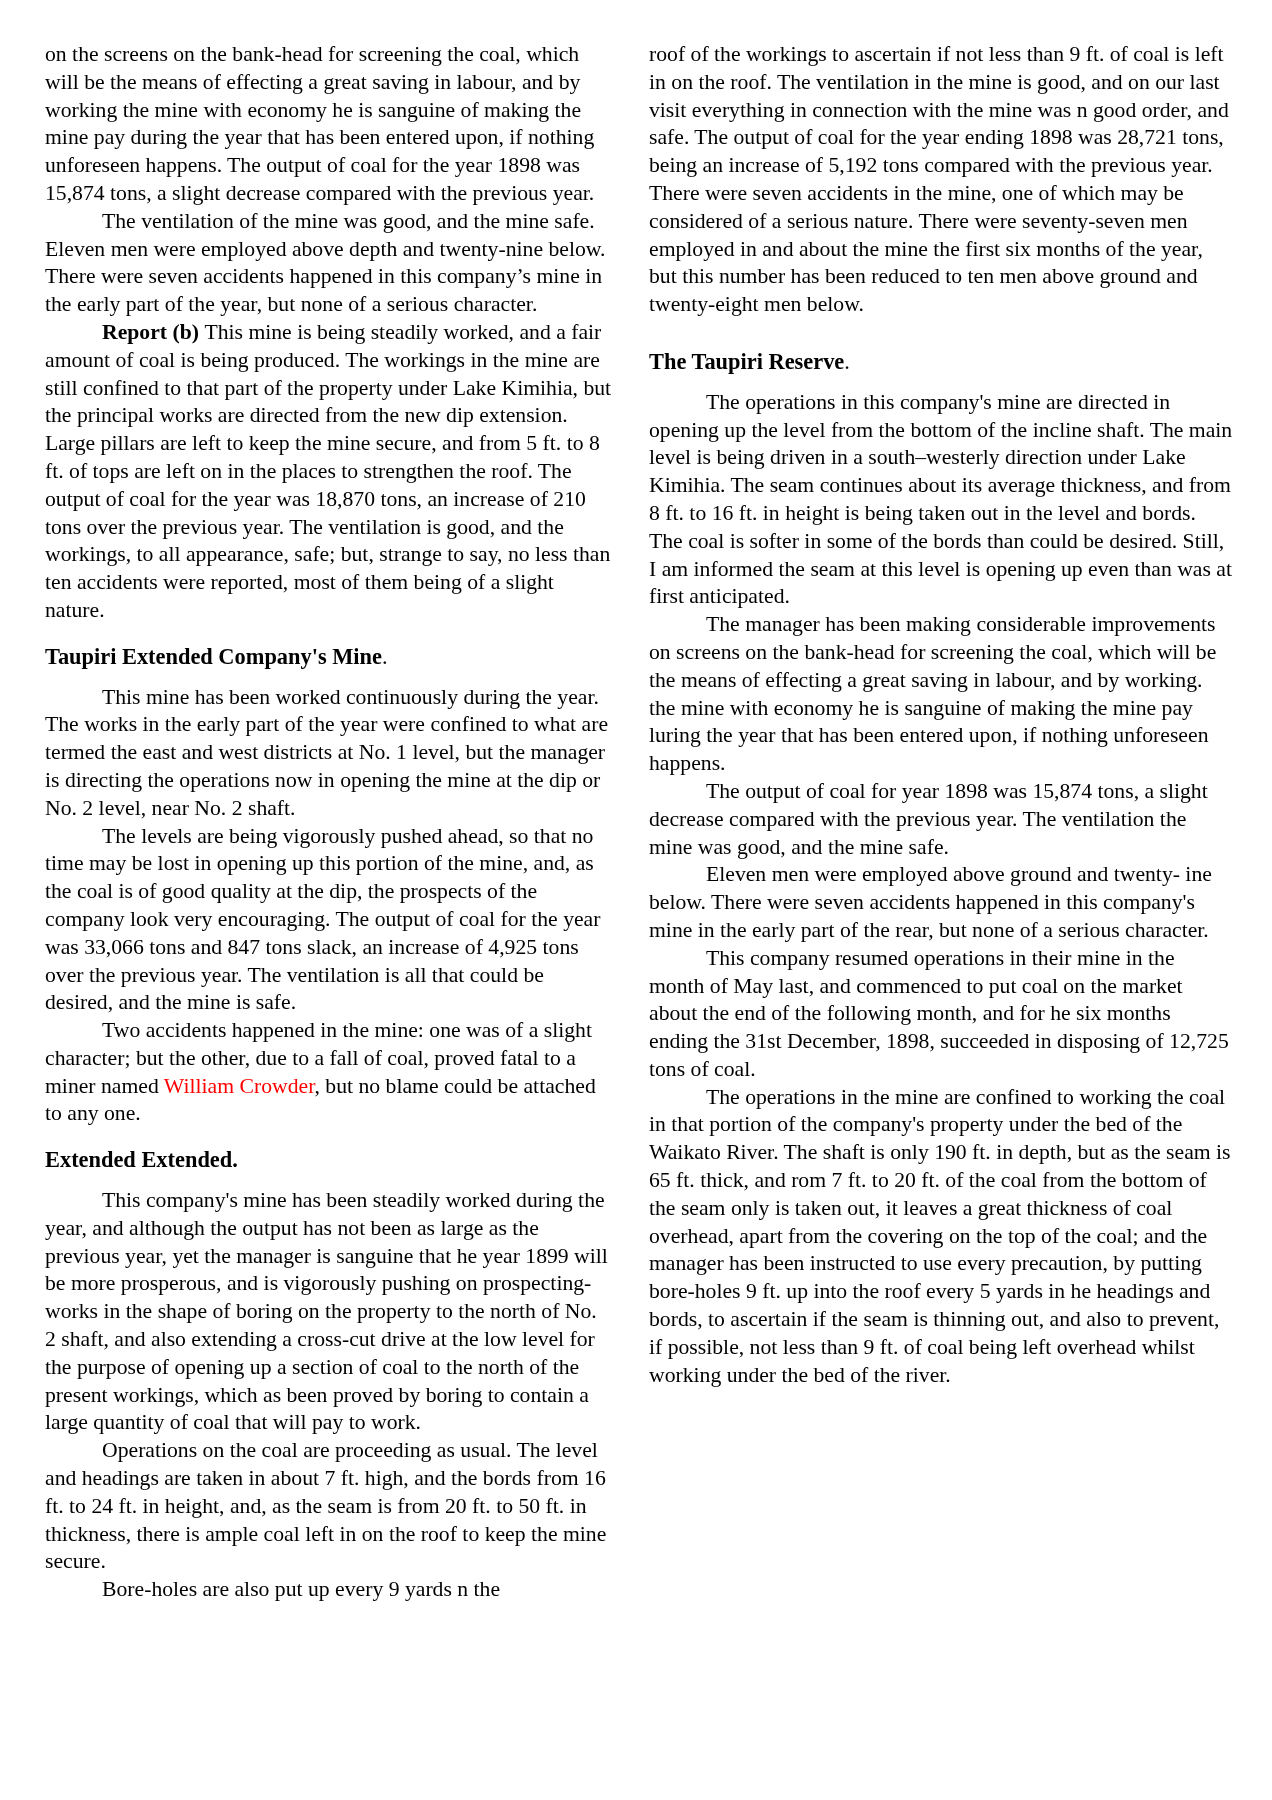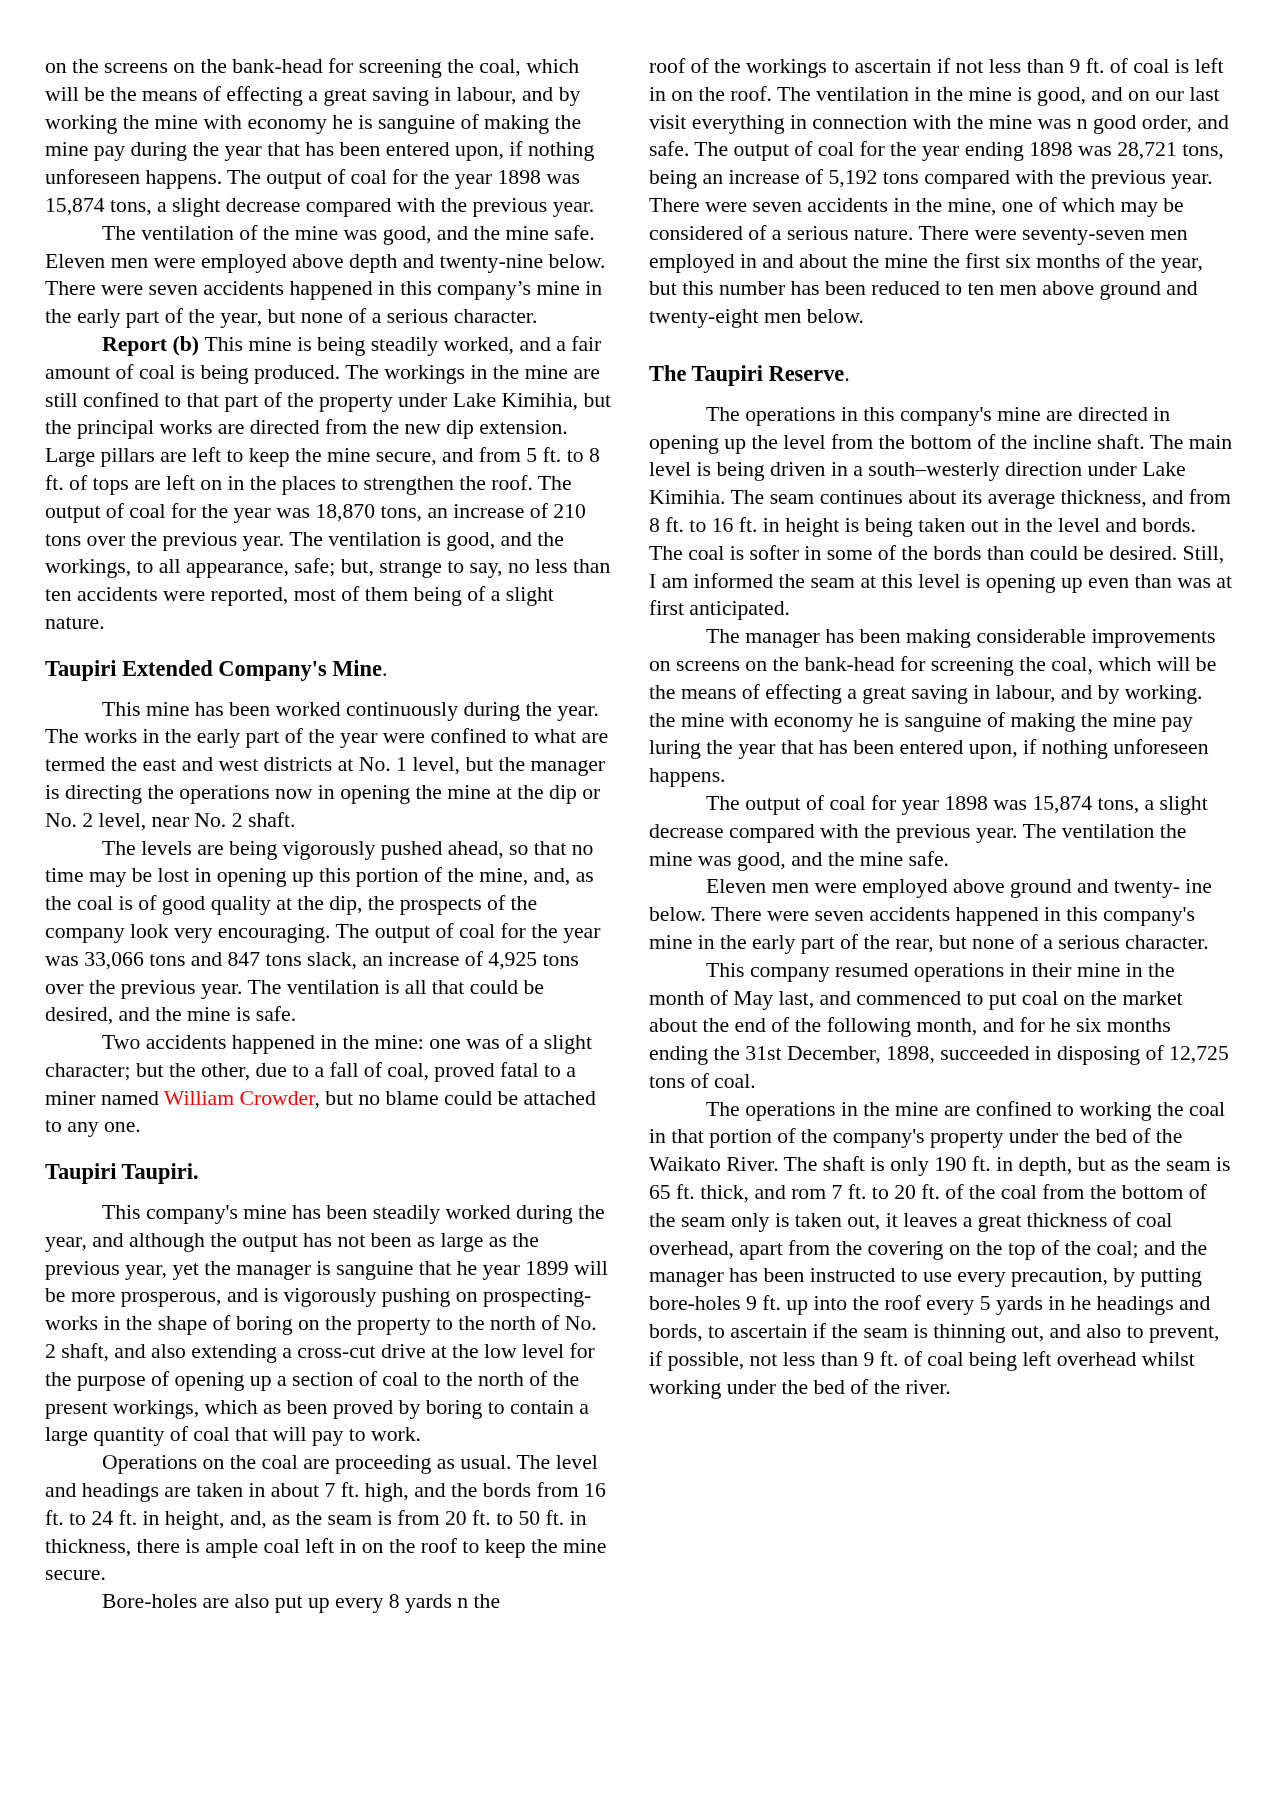--- a/index.html
+++ b/index.html
@@ -12,21 +12,21 @@
     height: 1800px;
     overflow: hidden;
     color: #000000;
     font-family: "Liberation Serif", "DejaVu Serif", serif;
   }
   .page {
     display: flex;
     box-sizing: border-box;
     width: 1175px;
     height: 1800px;
-    padding: 53px 38px 0 45px;
+    padding: 41px 38px 0 45px;
     gap: 37px;
     background: #ffffff;
   }
   .col {
     flex: 0 0 auto;
   }
   .col-left  { width: 567px; }
   .col-right { width: 585px; }
   .para {
     margin: 0;
@@ -51,24 +51,24 @@
 
 <div class="page">
   <div class="col col-left">
       <p class="para"><span class="run">on the screens on the bank-head for screening the coal, which will be the means of effecting a great saving in labour, and by working the mine with economy he is sanguine of making the mine pay during the year that has been entered upon, if nothing unforeseen happens. The output of coal for the year 1898 was 15,874 tons, a slight decrease compared with the previous year.</span></p>
       <p class="para indent"><span class="run">The ventilation of the mine was good, and the mine safe. Eleven men were employed above depth and twenty-nine below. There were seven accidents happened in this company’s mine in the early part of the year, but none of a serious character.</span></p>
       <p class="para indent"><span class="run run-bold">Report (b) </span><span class="run">This mine is being steadily worked, and a fair amount of coal is being produced. The workings in the mine are still confined to that part of the property under Lake Kimihia, but the principal works are directed from the new dip extension. Large pillars are left to keep the mine secure, and from 5 ft. to 8 ft. of tops are left on in the places to strengthen the roof. The output of coal for the year was 18,870 tons, an increase of 210 tons over the previous year. The ventilation is good, and the workings, to all appearance, safe; but, strange to say, no less than ten accidents were reported, most of them being of a slight nature.</span></p>
       <h2 class="heading"><span class="h-text">Taupiri Extended Company's Mine</span><span class="h-tail">.</span></h2>
       <p class="para indent"><span class="run">This mine has been worked continuously during the year. The works in the early part of the year were confined to what are termed the east and west districts at No. 1 level, but the manager is directing the operations now in opening the mine at the dip or No. 2 level, near No. 2 shaft.</span></p>
       <p class="para indent"><span class="run">The levels are being vigorously pushed ahead, so that no time may be lost in opening up this portion of the mine, and, as the coal is of good quality at the dip, the prospects of the company look very encouraging. The output of coal for the year was 33,066 tons and 847 tons slack, an increase of 4,925 tons over the previous year. The ventilation is all that could be desired, and the mine is safe.</span></p>
       <p class="para indent"><span class="run">Two accidents happened in the mine: one was of a slight character; but the other, due to a fall of coal, proved fatal to a miner named </span><span class="run run-red">William Crowder</span><span class="run">, but no blame could be attached to any one.</span></p>
-      <h2 class="heading"><span class="h-text">Taupiri Taupiri.</span></h2>
+      <h2 class="heading"><span class="h-text">Extended Extended.</span></h2>
       <p class="para indent"><span class="run">This company's mine has been steadily worked during the year, and although the output has not been as large as the previous year, yet the manager is sanguine that he year 1899 will be more prosperous, and is vigorously pushing on prospecting-works in the shape of boring on the property to the north of No. 2 shaft, and also extending a cross-cut drive at the low level for the purpose of opening up a section of coal to the north of the present workings, which as been proved by boring to contain a large quantity of coal that will pay to work.</span></p>
       <p class="para indent"><span class="run">Operations on the coal are proceeding as usual. The level and headings are taken in about 7 ft. high, and the bords from 16 ft. to 24 ft. in height, and, as the seam is from 20 ft. to 50 ft. in thickness, there is ample coal left in on the roof to keep the mine secure.</span></p>
-      <p class="para indent"><span class="run">Bore-holes are also put up every 8 yards n the</span></p>
+      <p class="para indent"><span class="run">Bore-holes are also put up every 9 yards n the</span></p>
     </div>
   <div class="col col-right">
       <p class="para"><span class="run">roof of the workings to ascertain if not less than 9 ft. of coal is left in on the roof. The ventilation in the mine is good, and on our last visit everything in connection with the mine was n good order, and safe. The output of coal for the year ending 1898 was 28,721 tons, being an increase of 5,192 tons compared with the previous year. There were seven accidents in the mine, one of which may be considered of a serious nature. There were seventy-seven men employed in and about the mine the first six months of the year, but this number has been reduced to ten men above ground and twenty-eight men below.</span></p>
       <h2 class="heading space-before"><span class="h-text">The Taupiri Reserve</span><span class="h-tail">.</span></h2>
       <p class="para indent"><span class="run">The operations in this company's mine are directed in opening up the level from the bottom of the incline shaft. The main level is being driven in a south–westerly direction under Lake Kimihia. The seam continues about its average thickness, and from 8 ft. to 16 ft. in height is being taken out in the level and bords. The coal is softer in some of the bords than could be desired. Still, I am informed the seam at this level is opening up even than was at first anticipated.</span></p>
       <p class="para indent"><span class="run">The manager has been making considerable improvements on screens on the bank-head for screening the coal, which will be the means of effecting a great saving in labour, and by working. the mine with economy he is sanguine of making the mine pay luring the year that has been entered upon, if nothing unforeseen happens.</span></p>
       <p class="para indent"><span class="run">The output of coal for year 1898 was 15,874 tons, a slight decrease compared with the previous year. The ventilation the mine was good, and the mine safe.</span></p>
       <p class="para indent"><span class="run">Eleven men were employed above ground and twenty- ine below. There were seven accidents happened in this company's mine in the early part of the rear, but none of a serious character.</span></p>
       <p class="para indent"><span class="run">This company resumed operations in their mine in the month of May last, and commenced to put coal on the market about the end of the following month, and for he six months ending the 31st December, 1898, succeeded in disposing of 12,725 tons of coal.</span></p>
       <p class="para indent"><span class="run">The operations in the mine are confined to working the coal in that portion of the company's property under the bed of the Waikato River. The shaft is only 190 ft. in depth, but as the seam is 65 ft. thick, and rom 7 ft. to 20 ft. of the coal from the bottom of the seam only is taken out, it leaves a great thickness of coal overhead, apart from the covering on the top of the coal; and the manager has been instructed to use every precaution, by putting bore-holes 9 ft. up into the roof every 5 yards in he headings and bords, to ascertain if the seam is thinning out, and also to prevent, if possible, not less than 9 ft. of coal being left overhead whilst working under the bed of the river.</span></p>

